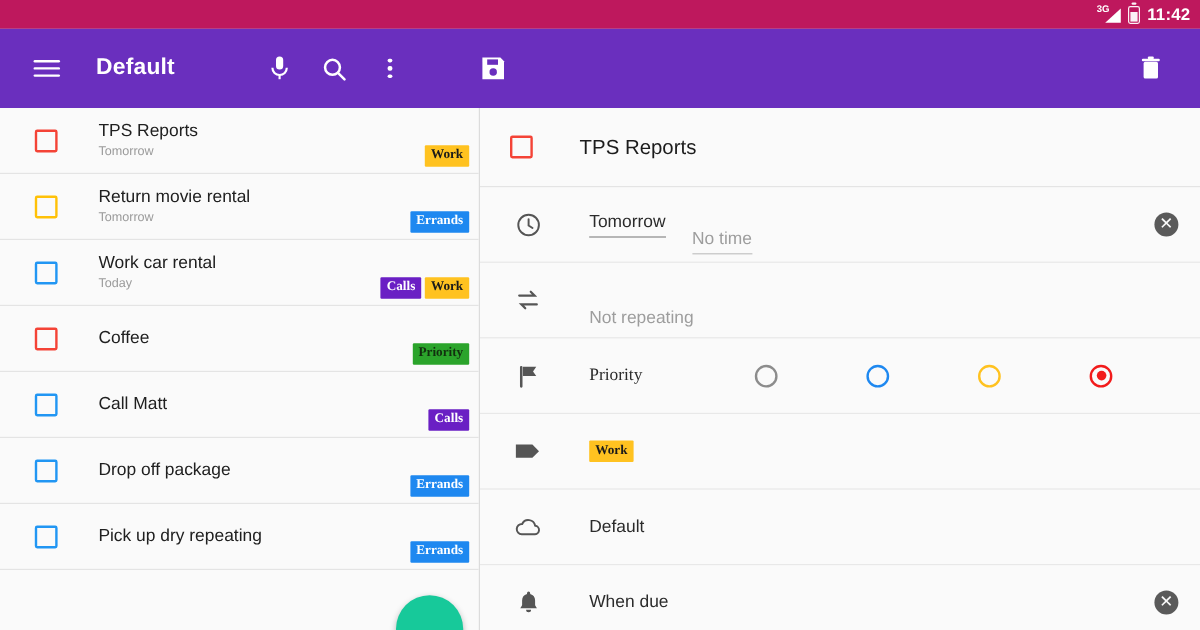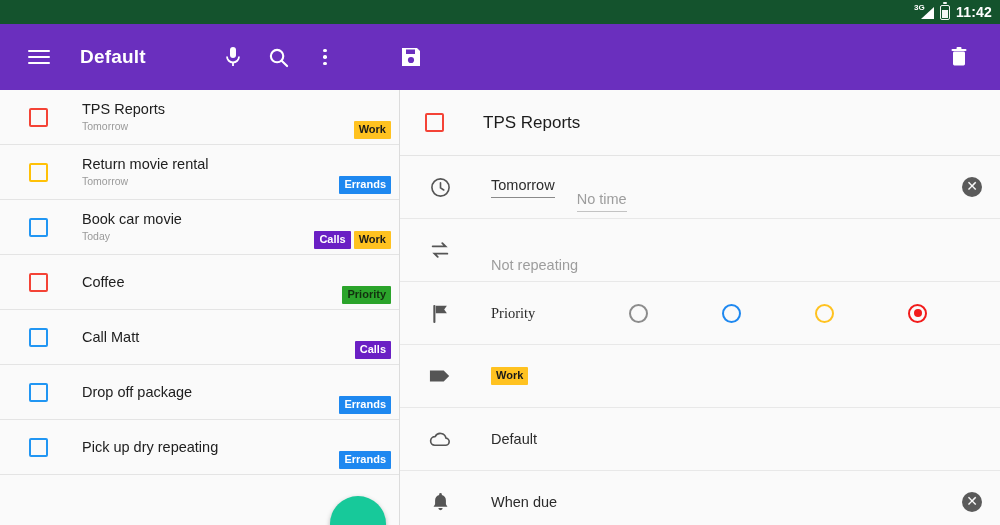--- a/index.html
+++ b/index.html
@@ -6,21 +6,21 @@
   html, body {
     width: 1000px; height: 525px;
     font-family: "Liberation Sans", sans-serif;
     background: #fafafa;
     overflow: hidden;
   }
   #app { position: relative; width: 1000px; height: 525px; }
 
   
   .statusbar {
-    height: 24px; background: #14532d;
+    height: 24px; background: #be185d;
     display: flex; align-items: center; justify-content: flex-end;
     padding-right: 8px; gap: 6px;
   }
   .sb-net { position: relative; width: 20px; height: 14px; color: #fff; }
   .sb-net .tri {
     position: absolute; right: 0; bottom: 0;
     width: 0; height: 0;
     border-left: 13px solid transparent;
     border-bottom: 12px solid #fff;
   }
@@ -93,21 +93,21 @@
     font-size: 14.5px; color: #202020; line-height: 17px;
     white-space: nowrap; overflow: hidden; text-overflow: ellipsis;
   }
   .t-sub { font-size: 10.5px; color: #9a9a9a; line-height: 14px; margin-top: 1px; }
   .t-tags {
     position: absolute; right: 8px; bottom: 5px;
     display: flex; gap: 3px; align-items: center;
   }
   .tag {
     font-size: 11px; line-height: 11px; padding: 3px 5px 4px;
-    font-weight: bold; border-radius: 1px; white-space: nowrap;
+    font-weight: bold; border-radius: 1px; white-space: nowrap; font-family: Liberation Serif, serif;
   }
 
   
   .d-head {
     height: 66px; display: flex; align-items: center;
     border-bottom: 1px solid #e4e4e4;
   }
   .d-head .cb { margin-left: 25px; }
   .d-title { margin-left: 39px; font-size: 17px; color: #1c1c1c; }
 
@@ -236,21 +236,21 @@
               <div class="t-title">Return movie rental</div>
               <div class="t-sub">Tomorrow</div>
             </div>
             <div class="t-tags">
               <span class="tag" style="background: rgb(30, 136, 240); color: rgb(255, 255, 255);">Errands</span>
             </div>
           </div>
           <div class="task">
             <div class="cb blue"></div>
             <div class="t-text">
-              <div class="t-title">Book car movie</div>
+              <div class="t-title">Work car rental</div>
               <div class="t-sub">Today</div>
             </div>
             <div class="t-tags">
               <span class="tag" style="background: rgb(106, 31, 196); color: rgb(255, 255, 255);">Calls</span>
               <span class="tag" style="background: rgb(255, 194, 32); color: rgb(26, 26, 26);">Work</span>
             </div>
           </div>
           <div class="task">
             <div class="cb red"></div>
             <div class="t-text">

